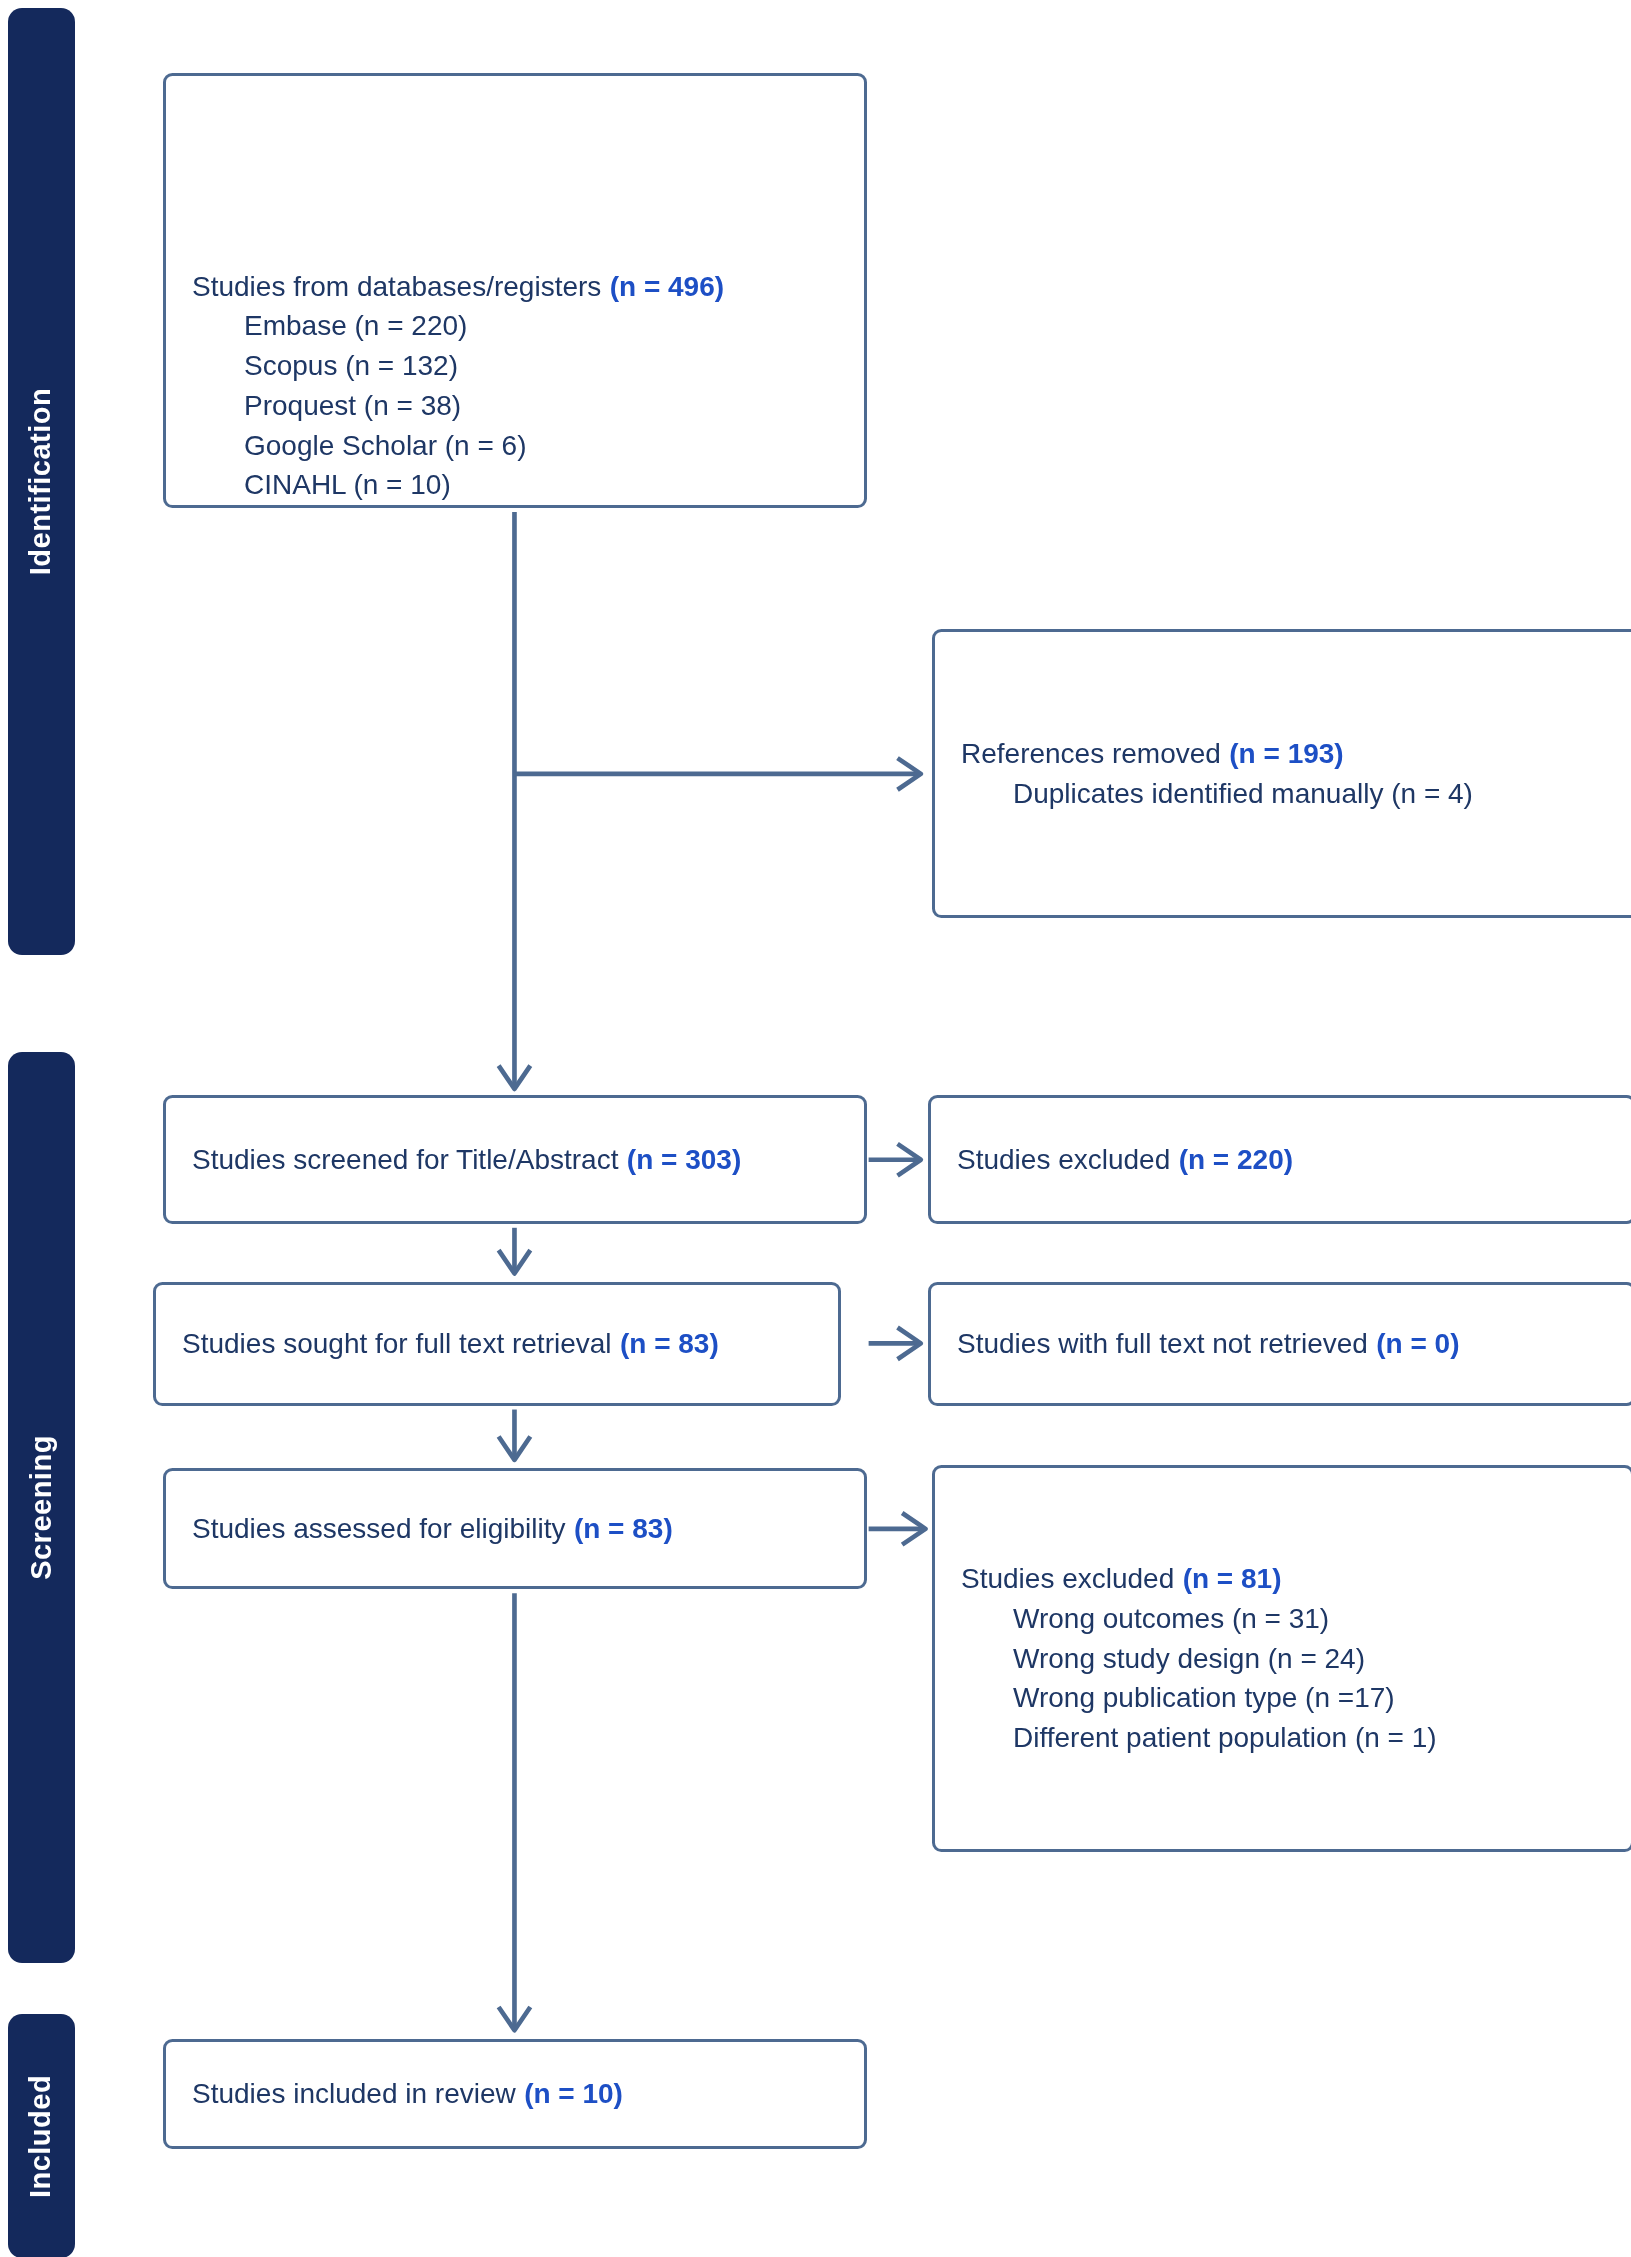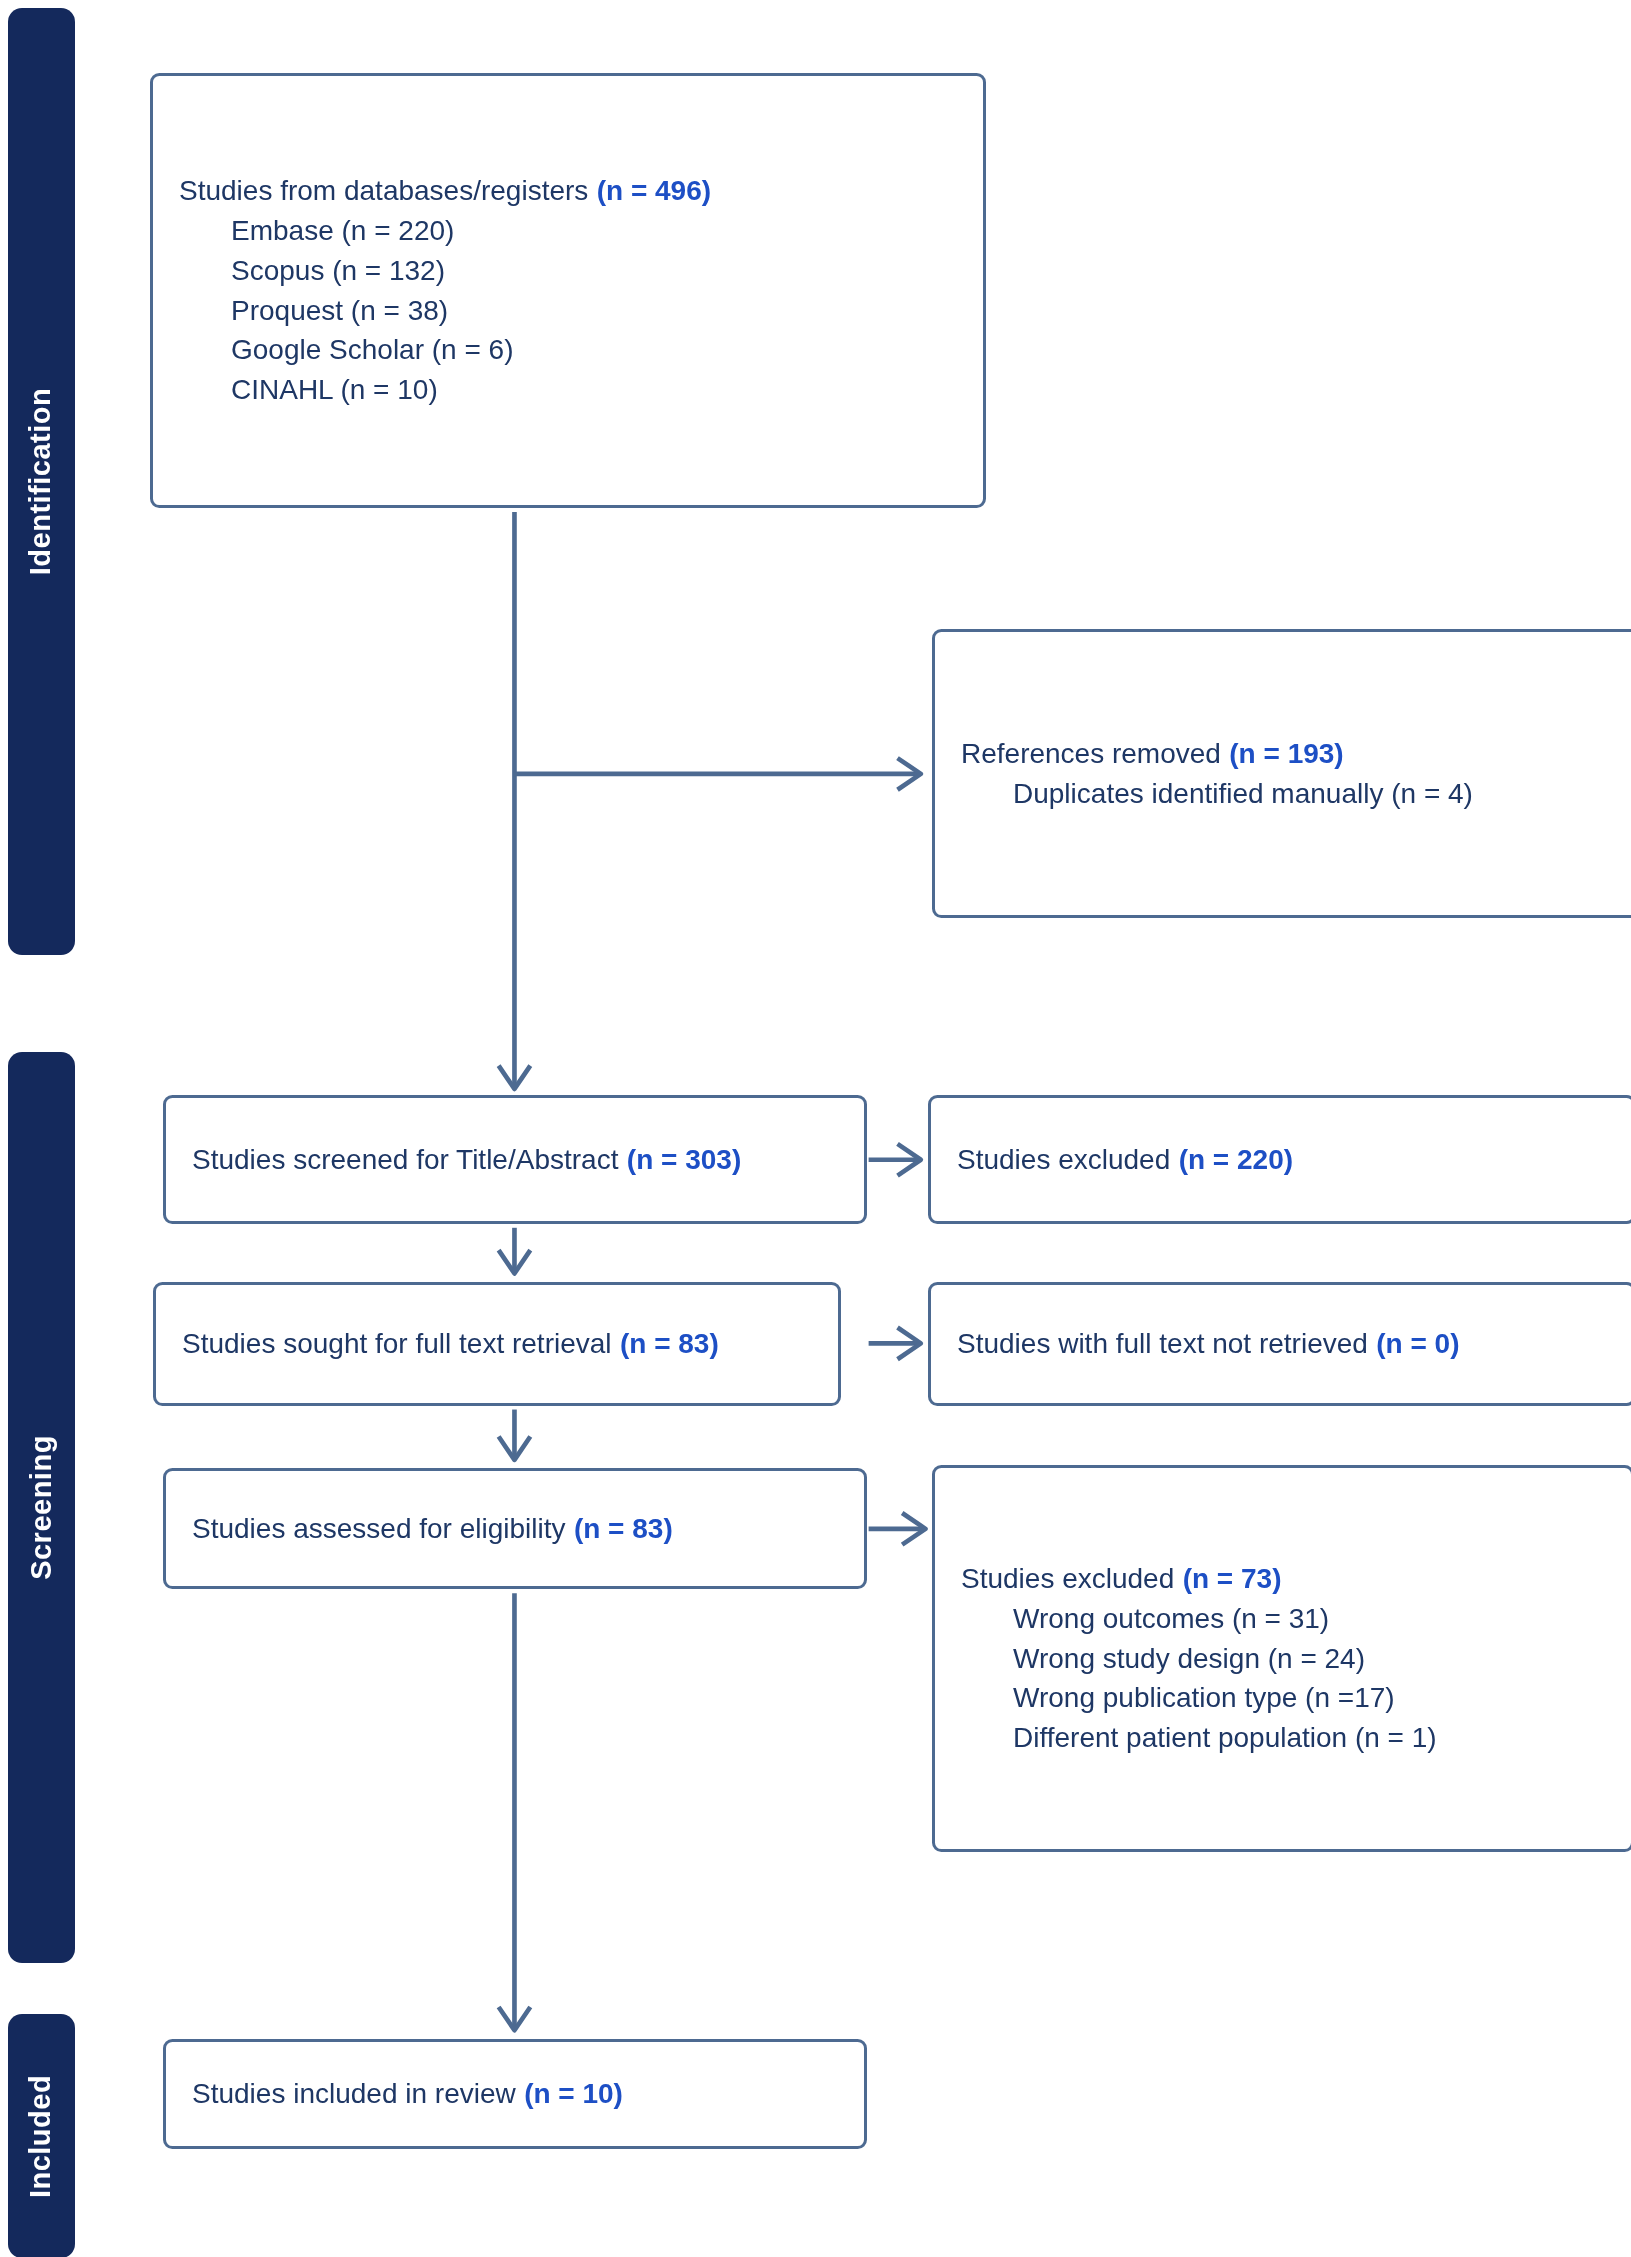--- a/index.html
+++ b/index.html
@@ -32,21 +32,21 @@
     border:3.7px solid #4D6A91;
     border-radius:9.3px;
     display:flex; flex-direction:column; justify-content:center;
     color:#1E3765; font-size:28px;
   }
   .box .inner { padding:0 26px; }
   .line  { white-space:nowrap; line-height:1.42; }
   .cnt   { color:#1D4FC5; font-weight:bold; margin-left:8.4px; }
   .sub   { padding-left:52px; line-height:1.42; white-space:nowrap; }
 
-  #box-databases      { left:150px;  top:73px;   width:836px; height:435px; }
+  #box-databases      { left:163px;  top:73px;   width:704px; height:435px;justify-content:flex-end; }
   #box-references     { left:932px; top:629px;  width:770px; height:289px; }
   #box-screened       { left:163px;  top:1095px; width:704px; height:129px; }
   #box-excluded-ta    { left:928px;  top:1095px; width:708px; height:129px; }
   #box-sought         { left:153px;  top:1282px; width:688px; height:124px; }
   #box-not-retrieved  { left:928px;  top:1282px; width:708px; height:124px; }
   #box-assessed       { left:163px;  top:1468px; width:704px; height:121px; }
   #box-excluded-elig  { left:932px; top:1465px; width:702px; height:387px; }
   #box-included       { left:163px;  top:2039px; width:704px; height:110px; }
 
   
@@ -158,21 +158,21 @@
   <div class="inner">
     <div class="line">
       <span>Studies assessed for eligibility</span><span class="cnt">(n = 83)</span>
     </div>
   </div>
 </div>
 
 <div class="box" id="box-excluded-elig">
   <div class="inner">
     <div class="line">
-      <span>Studies excluded</span><span class="cnt">(n = 73)</span>
+      <span>Studies excluded</span><span class="cnt">(n = 81)</span>
     </div>
     <div class="sub">Wrong outcomes (n = 31)</div>
     <div class="sub">Wrong study design (n = 24)</div>
     <div class="sub">Wrong publication type (n =17)</div>
     <div class="sub">Different patient population (n = 1)</div>
   </div>
 </div>
 
 <div class="box" id="box-included">
   <div class="inner">

